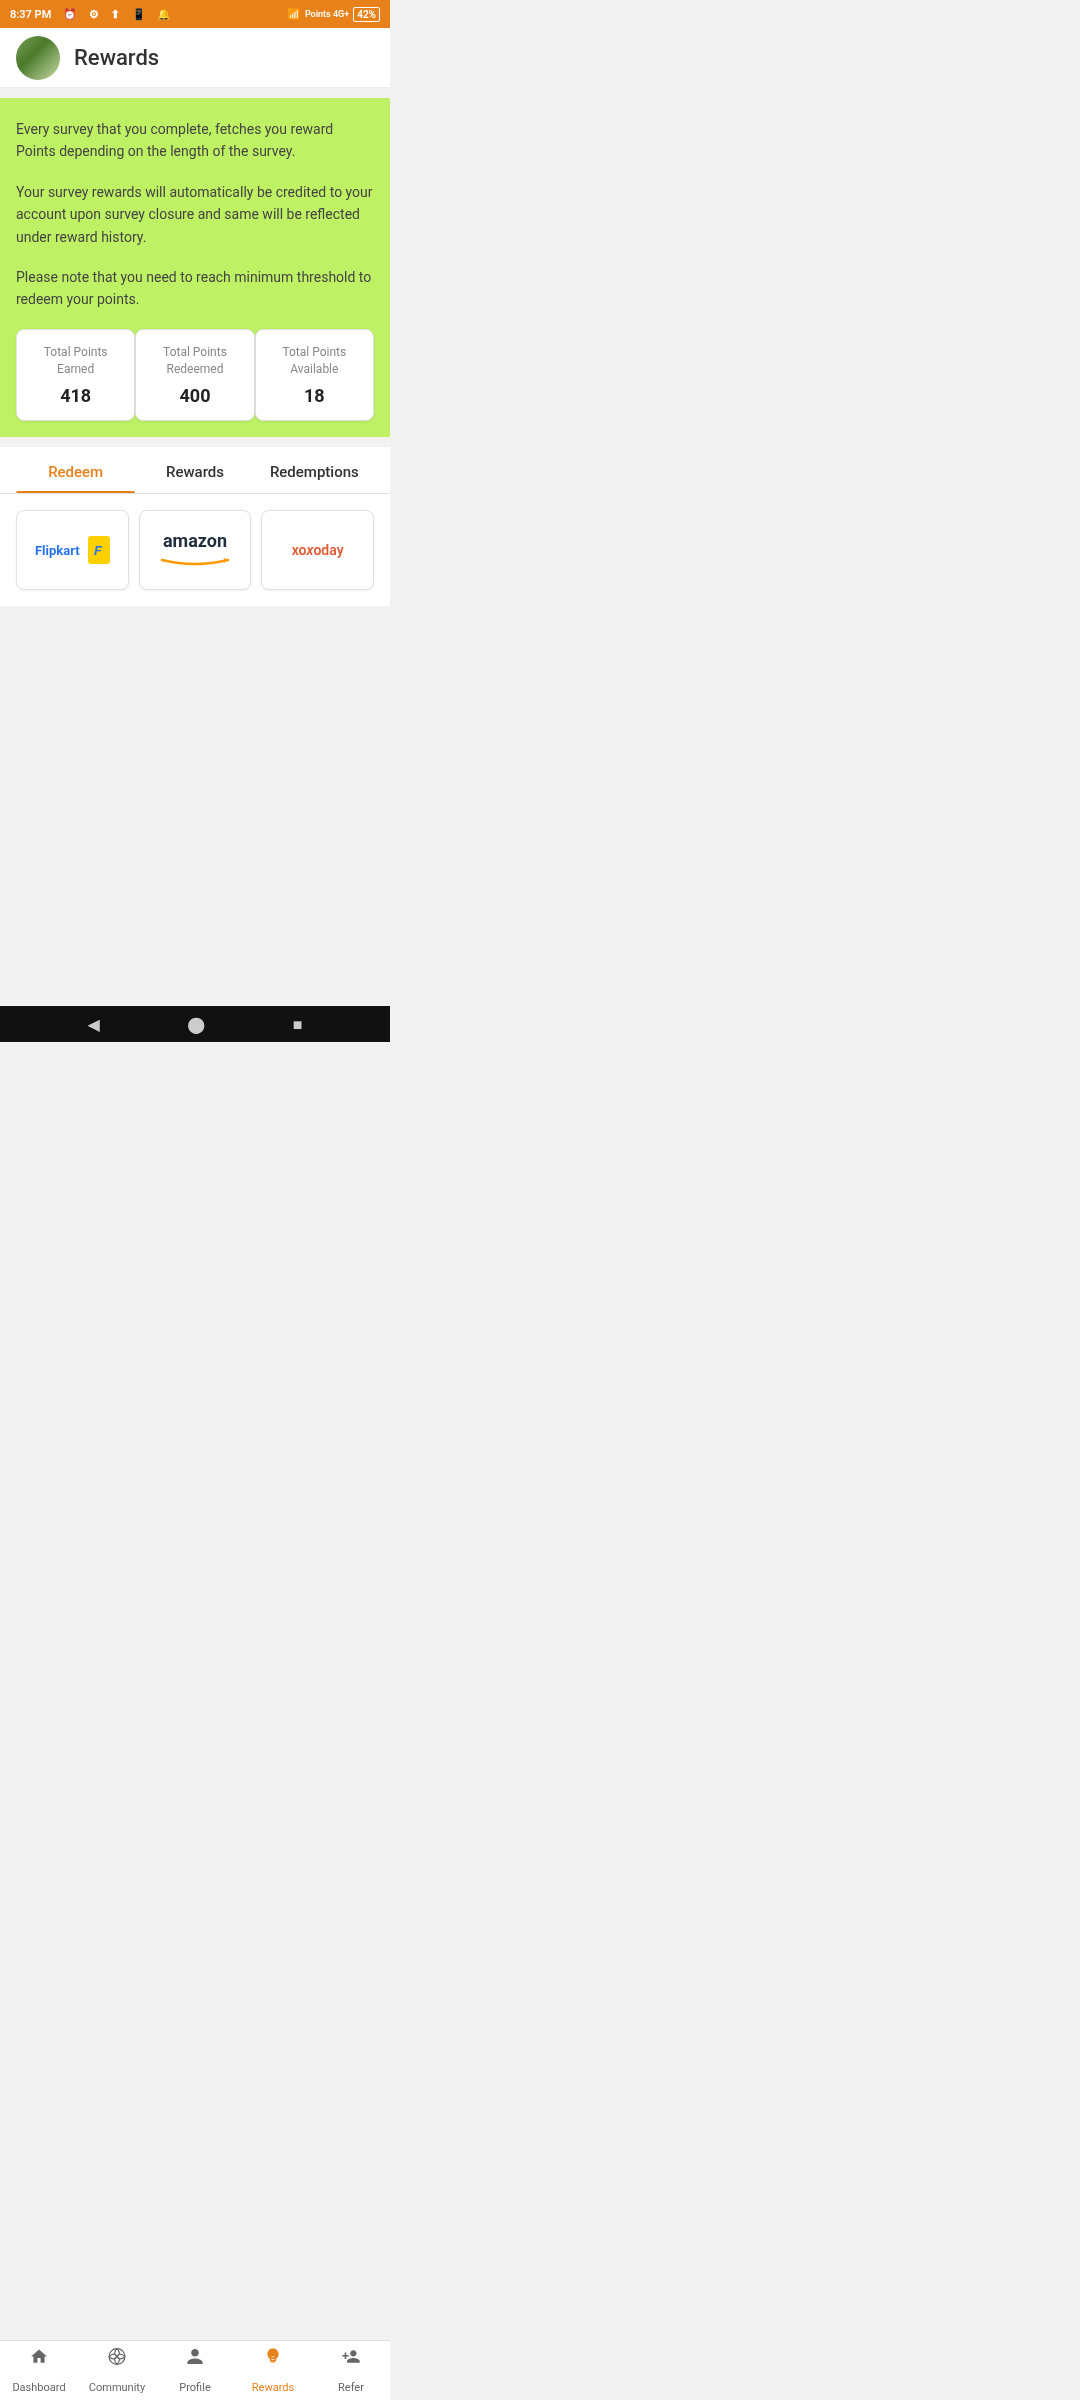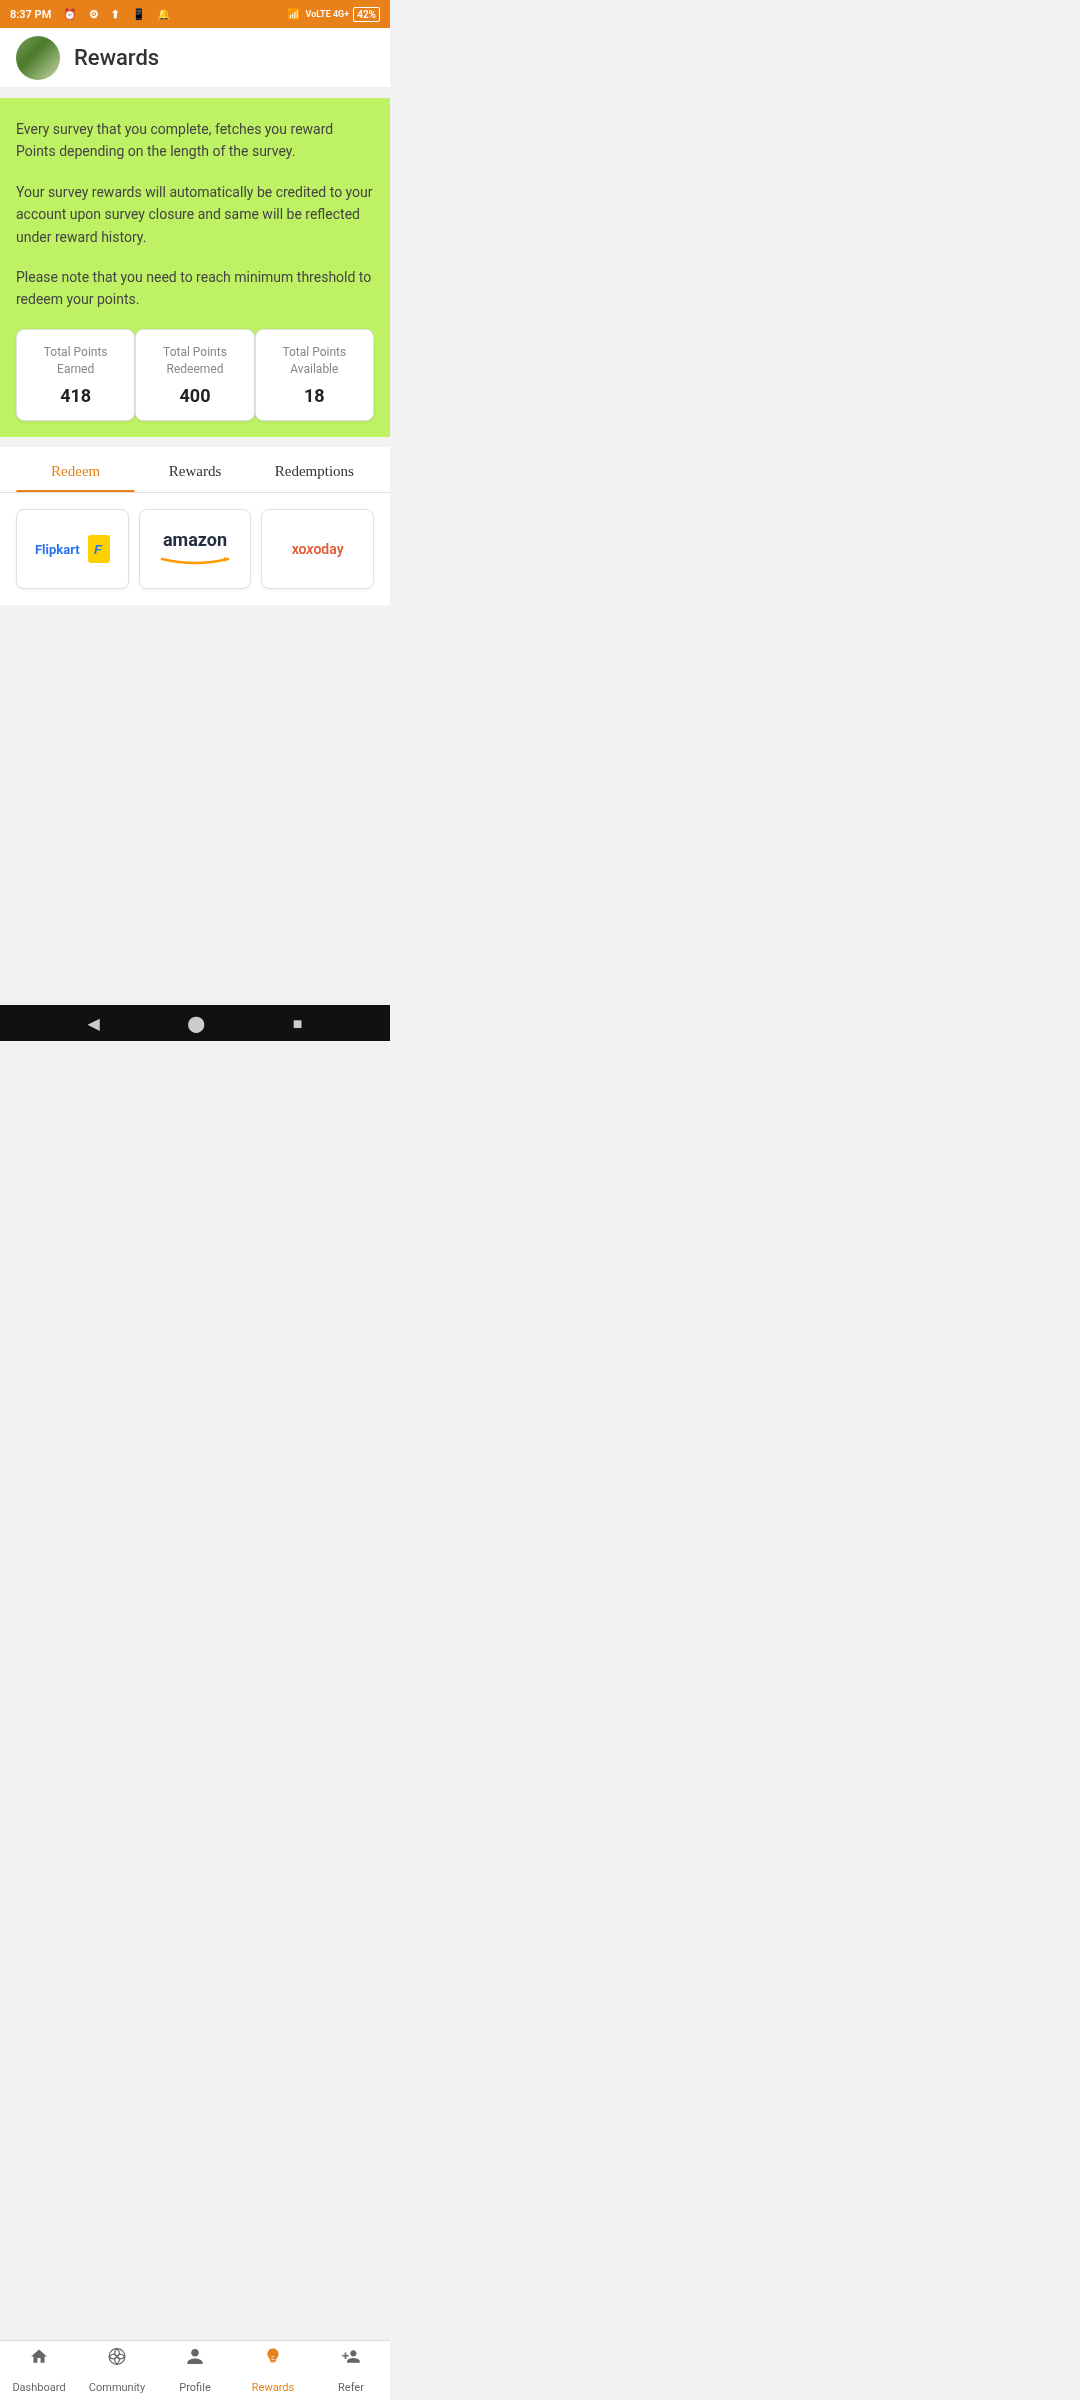--- a/index.html
+++ b/index.html
@@ -110,21 +110,20 @@
     }
     .tab {
       flex: 1;
       text-align: center;
       padding: 16px 8px 12px;
       font-size: 15px;
       font-weight: 500;
       color: #333;
       cursor: pointer;
       position: relative;
-      font-family: Liberation Serif, serif;
     }
     .tab.active {
       color: #E8811A;
     }
     .tab.active::after {
       content: '';
       position: absolute;
       bottom: 0;
       left: 0;
       right: 0;
@@ -246,21 +245,21 @@
   <div class="status-left">
     <span>8:37 PM</span>
     <span>⏰</span>
     <span>⚙</span>
     <span>⬆</span>
     <span>📱</span>
     <span>🔔</span>
   </div>
   <div class="status-right">
     <span>📶</span>
-    <span style="font-size:9px;">VoLTE 4G+</span>
+    <span style="font-size:9px;">Points 4G+</span>
     <span style="border:1.5px solid white;border-radius:2px;padding:1px 3px;font-size:10px;">
       <span>42</span>%
     </span>
   </div>
 </div>
 
 <div class="header">
   <div class="avatar">
     <div class="avatar-img"></div>
   </div>

